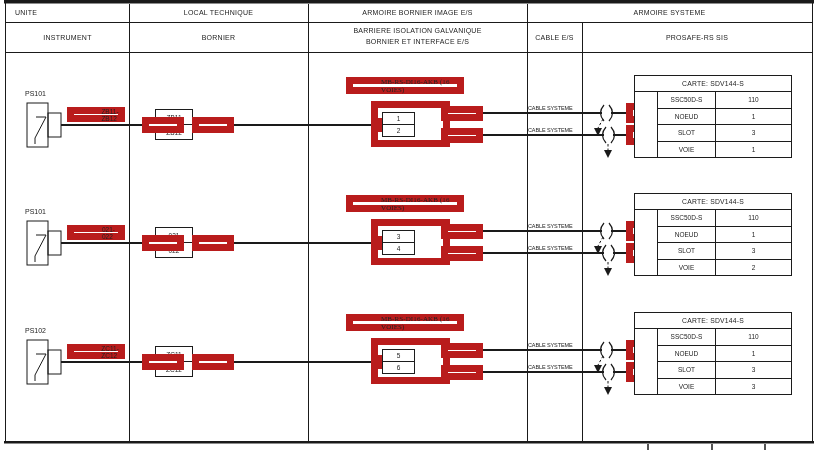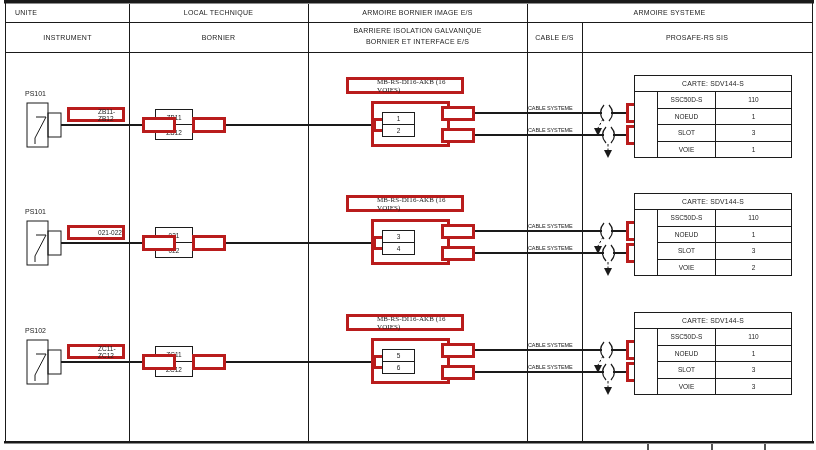--- a/index.html
+++ b/index.html
@@ -4,21 +4,21 @@
 <style>
   html,body{margin:0;padding:0;background:#fff;}
   #page{position:relative;width:816px;height:450px;background:#fff;
         font-family:"Liberation Sans",sans-serif;color:#1a1a1a;overflow:hidden;}
   svg.layer{position:absolute;left:0;top:0;}
   .hdr{position:absolute;display:flex;align-items:center;justify-content:center;
        font-size:7px;letter-spacing:.25px;color:#222;text-align:center;}
   .hdr.left{justify-content:flex-start;padding-left:9px;box-sizing:border-box;}
   .hdr.two-line{flex-direction:column;line-height:1.55;}
   .row-group{position:absolute;left:0;width:816px;height:105px;}
-  .box{position:absolute;border:3px solid #b91c1c;background:#fff;box-sizing:border-box;
+  .box{position:absolute;border:7px solid #b91c1c;background:#fff;box-sizing:border-box;
        display:flex;align-items:center;justify-content:center;font-size:6.5px;color:#222;padding-left:28px;}
   .itag{position:absolute;left:25px;top:15px;width:50px;font-size:7px;color:#222;}
   .clabel{left:67px;top:32px;width:58px;height:15px;}
   .bterm{position:absolute;left:155px;top:34px;width:38px;}
   .bterm .cell{border:1px solid #1c1c1c;background:#fff;box-sizing:border-box;height:16px;
        display:flex;align-items:center;justify-content:center;font-size:6.5px;color:#222;}
   .bterm .cell+.cell{margin-top:-1px;}
   .conn-l{left:142px;top:42px;width:14px;height:16px;}
   .conn-r{left:192px;top:42px;width:14px;height:16px;}
   .blabel{left:346px;top:2px;width:118px;height:17px;

